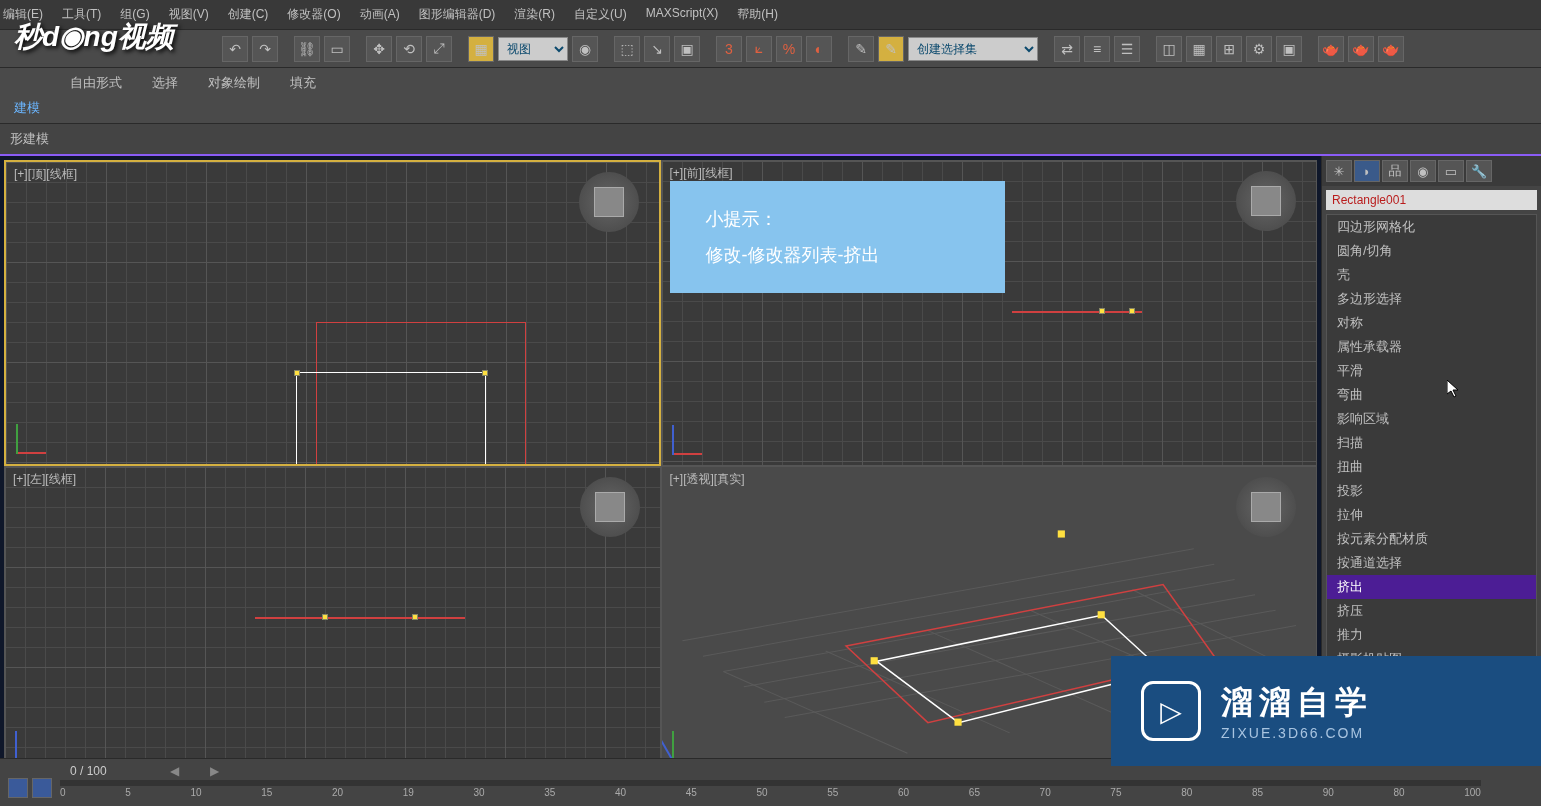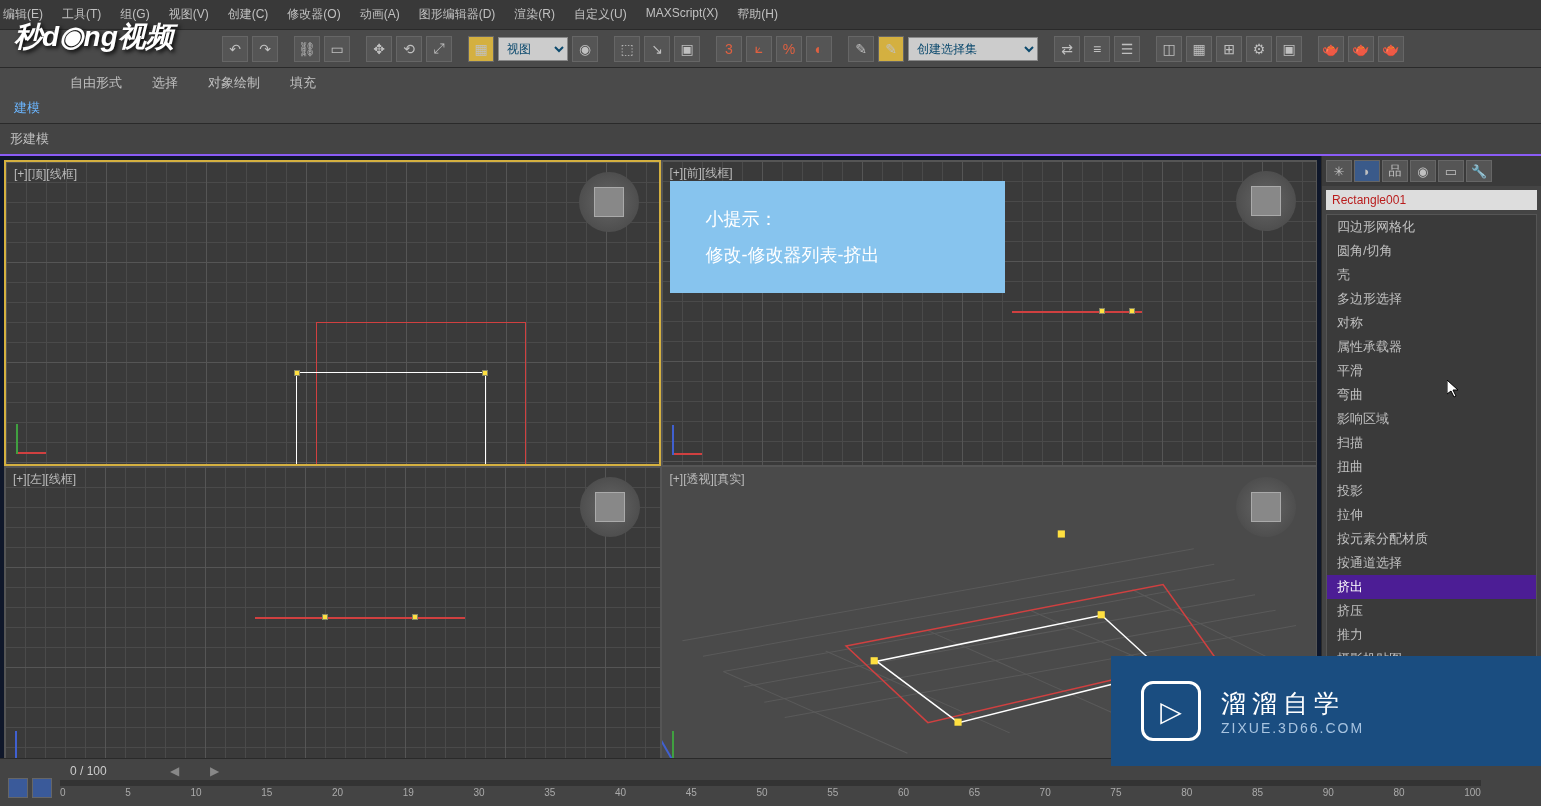--- a/index.html
+++ b/index.html
@@ -232,21 +232,21 @@
   z-index: 300;
 }
 .wm-icon {
   width: 60px; height: 60px;
   border: 3px solid #fff;
   border-radius: 12px;
   display: flex; align-items: center; justify-content: center;
   font-size: 28px;
 }
 .wm-text { display: flex; flex-direction: column; }
-.wm-title { font-size: 25px; font-weight: normal; letter-spacing: 6px; }
+.wm-title { font-size: 32px; font-weight: bold; letter-spacing: 6px; }
 .wm-url { font-size: 14px; letter-spacing: 2px; color: #a8c4e0; }
 
 .persp-grid {
   position: absolute;
   inset: 0;
 }
 </style>
 </head>
 <body>
 

